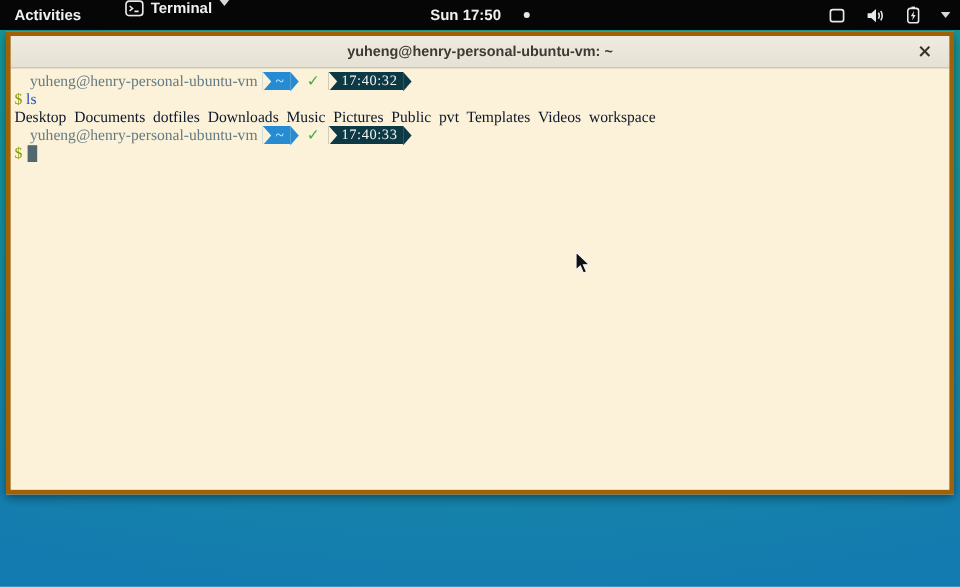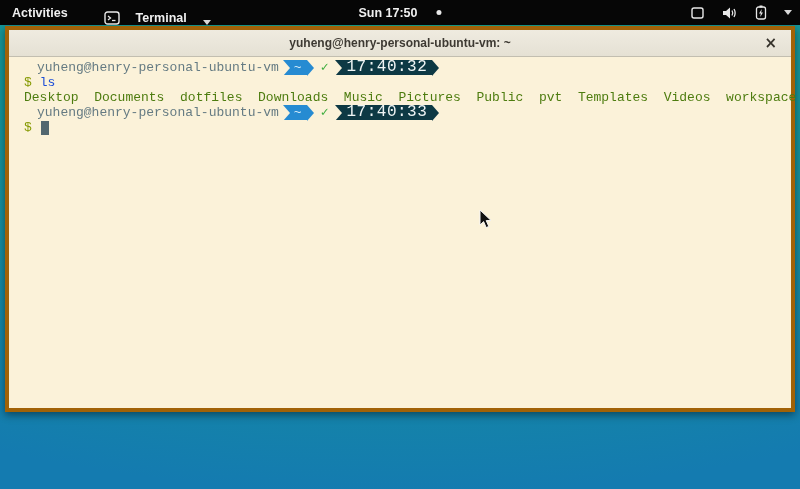--- a/index.html
+++ b/index.html
@@ -11,21 +11,21 @@
   }
 
   
   .top-bar {
     position:absolute; top:0; left:0; width:800px; height:25px;
     background:#060606; color:#f0f0f0; display:flex; align-items:center;
     font-size:12.5px; font-weight:bold; z-index:5;
   }
   .tb-left { display:flex; align-items:center; }
   .activities { padding:0 12px; height:25px; display:flex; align-items:center; cursor:pointer; }
-  .app-menu { display:flex; align-items:flex-end; gap:16px; margin-left:24px; cursor:pointer; height:25px; }
+  .app-menu { display:flex; align-items:flex-start; gap:6px; margin-left:24px; cursor:pointer; height:25px; }
   .tb-clock {
     position:absolute; left:50%; transform:translateX(-50%);
     display:flex; align-items:center; gap:19px; height:25px; cursor:pointer;
   }
   .notif-dot { width:5px; height:5px; border-radius:50%; background:#e8e8e8; }
   .tb-right { position:absolute; right:0; top:0; height:25px; display:flex; align-items:center; gap:17px; padding:0 8px; cursor:pointer; }
   .chev { width:0; height:0; border-left:4px solid transparent; border-right:4px solid transparent; border-top:5px solid #d8d8d8; display:inline-block; }
 
   
   .window {
@@ -38,22 +38,22 @@
     border-bottom:1px solid #c2beb0; position:relative;
     display:flex; align-items:center; justify-content:center;
     font-size:12px; font-weight:bold; color:#3e3a33; cursor:default;
   }
   .close-btn {
     position:absolute; right:14px; top:50%; transform:translateY(-50%);
     font-size:15px; line-height:15px; color:#35322b; cursor:pointer;
     font-family:"DejaVu Sans", sans-serif;
   }
   .screen {
-    flex:1; background:#fbf2d9; padding:3px 0 0 12px;
-    font-family:Liberation Mono, monospace;
+    flex:1; background:#fbf2d9; padding:3px 0 0 0;
+    font-family:Liberation Serif, serif;
     font-size:13px; line-height:15px; color:#657b83; cursor:text;
   }
   .t-row { height:15px; display:flex; align-items:center; white-space:pre; }
   .row-indent { padding-left:16px; }
   .row-cmd { padding-left:3px; }
 
   .user-host { color:#657b83; }
   
   .pl-seg { display:inline-flex; align-items:center; height:15px; overflow:hidden; }
   .pl-blue { background:#268bd2; color:#d9eefb; margin-left:4px; padding-right:5px; }
@@ -61,25 +61,25 @@
   .notch {
     width:0; height:0; display:inline-block;
     border-top:8px solid transparent; border-bottom:8px solid transparent;
     border-left:7px solid #fbf2d9; margin-right:4px;
   }
   .pl-arrow { width:0; height:0; display:inline-block;
     border-top:8px solid transparent; border-bottom:8px solid transparent; }
   .arrow-blue { border-left:7px solid #268bd2; }
   .arrow-dark { border-left:7px solid #0d3944; }
   .check { color:#3fae3f; margin:0 7px 0 7px; font-size:13px; }
-  .time-text { letter-spacing:.5px; font-size:16px; }
+  .time-text { letter-spacing:.5px; font-size:12px; }
 
   .sh-symbol { color:#859900; }
   .sh-cmd { color:#1d4ed8; }
-  .dir-list { color:#4d7c0f; white-space:pre; }
+  .dir-list { color:#0f172a; white-space:pre; }
   .block-cursor { display:inline-block; width:8px; height:14px; background:#52676f; margin-left:1px; vertical-align:middle; }
 
   
   .mouse { position:absolute; left:479px; top:209px; z-index:9; pointer-events:none; }
 
   .tb-icon svg { display:block; }
 </style>
 </head>
 <body>
 

